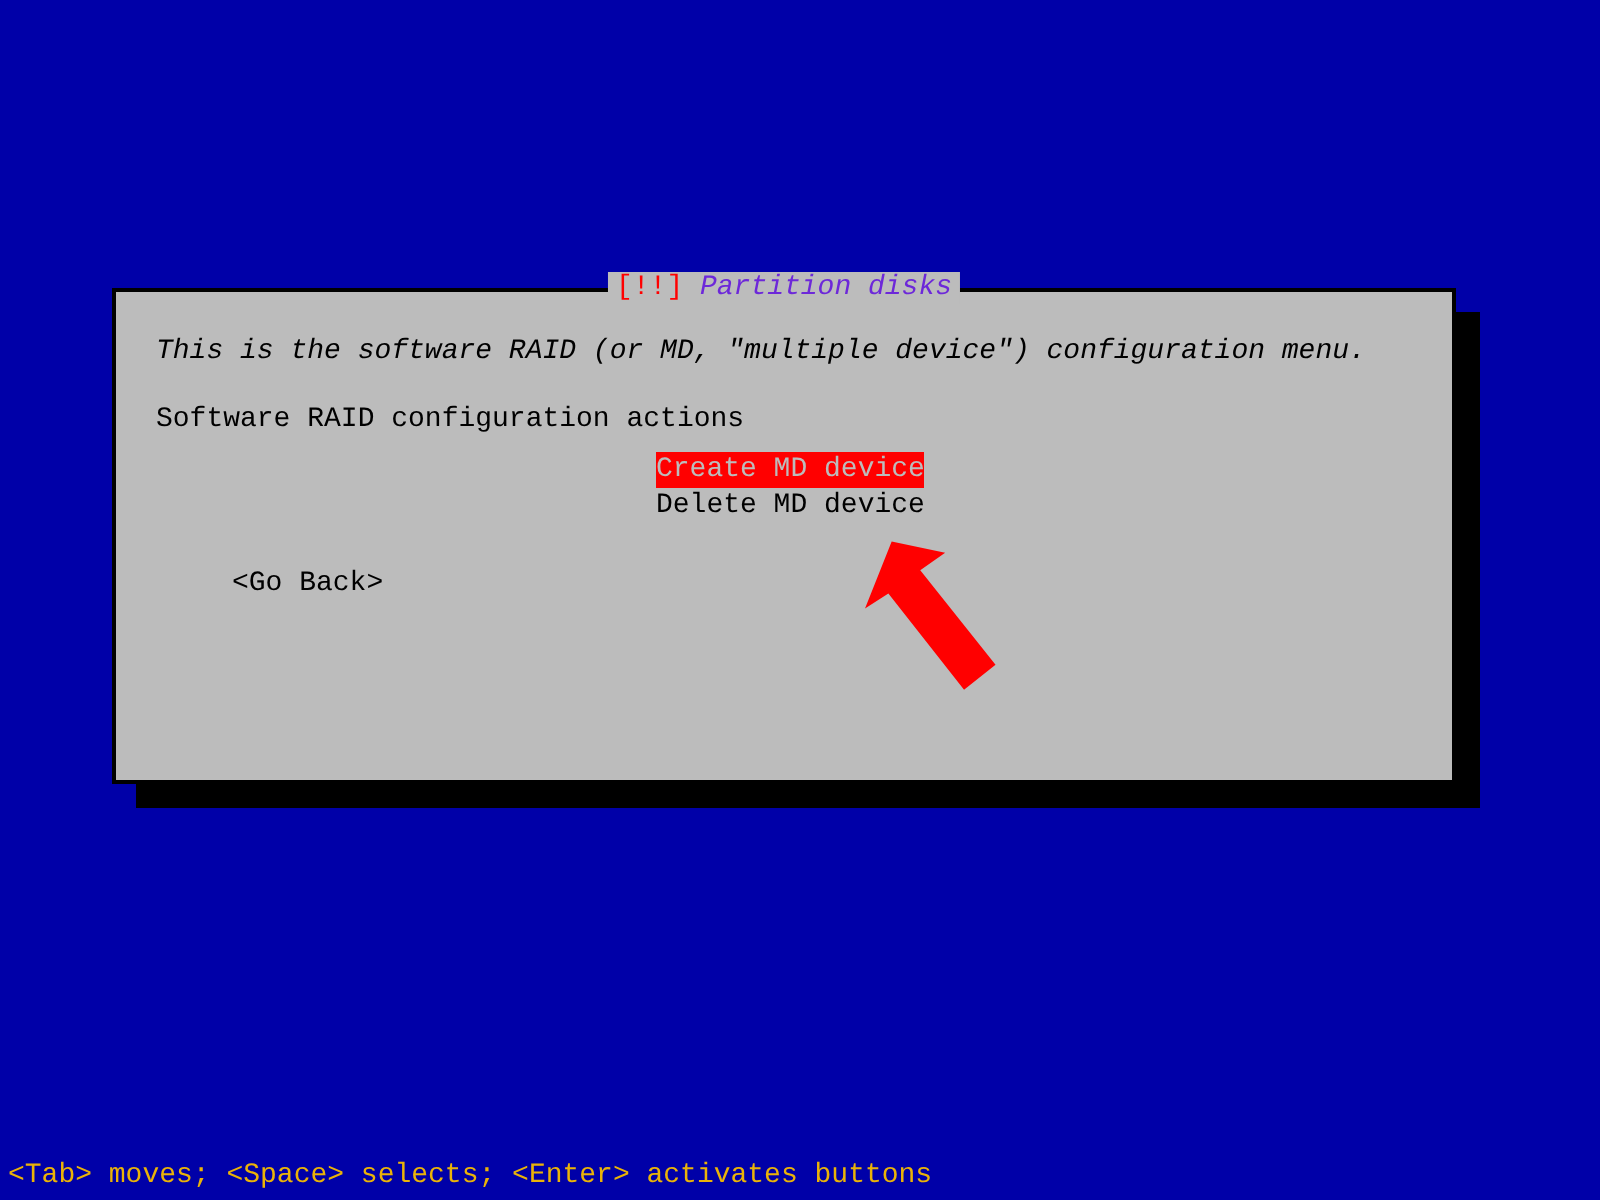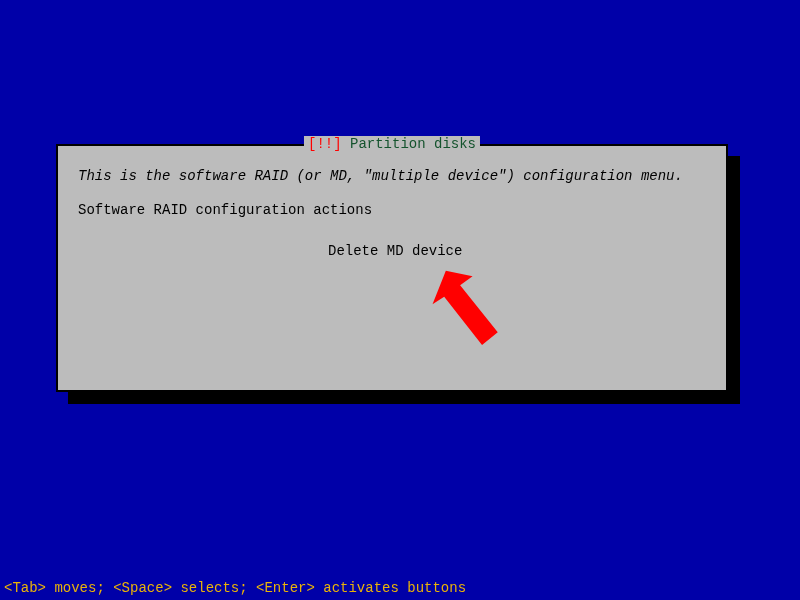--- a/index.html
+++ b/index.html
@@ -39,33 +39,34 @@
       left: 50%;
       transform: translateX(-50%);
       background: #bcbcbc;
       padding: 0 4px;
       white-space: nowrap;
     }
     .title-marker {
       color: #ff0000;
     }
     .title-text {
-      color: #14532d;
+      color: #6d28d9;
+      font-style: italic;
     }
     .dialog-content {
       padding: 22px 20px 10px 20px;
       color: #000000;
     }
     .text-line {
       margin-bottom: 18px;
       white-space: pre;
       font-style: italic;
     }
     .text-line-nospace {
-      margin-bottom: 24px;
+      margin-bottom: 8px;
       white-space: pre;
     }
     .menu-list {
       margin-left: 250px;
       margin-top: 6px;
     }
     .menu-item {
       white-space: pre;
       color: #000000;
       line-height: 18px;
@@ -105,22 +106,24 @@
 <div class="dialog-shadow"></div>
 
 <div class="dialog">
   <div class="dialog-title">
     <span class="title-marker">[!!]</span><span class="title-text"> Partition disks </span>
   </div>
   <div class="dialog-content">
     <div class="text-line">This is the software RAID (or MD, "multiple device") configuration menu.</div>
     <div class="text-line-nospace">Software RAID configuration actions</div>
     <div class="menu-list">
+      <div class="menu-row"><span class="menu-item selected">Create MD device</span></div>
       <div class="menu-row"><span class="menu-item">Delete MD device</span></div>
     </div>
+    <div class="go-back">&lt;Go Back&gt;</div>
   </div>
 </div>
 
 <svg class="arrow-overlay" width="100" height="110" viewBox="0 0 100 110">
   <path d="M 25 5 L 5 35 L 18 30 L 45 85 L 63 76 L 36 22 L 50 16 Z" fill="#ff0000" transform="rotate(-12 30 40)"></path>
 </svg>
 
 <div class="footer-hint">&lt;Tab&gt; moves; &lt;Space&gt; selects; &lt;Enter&gt; activates buttons</div>
 
 </body></html>

